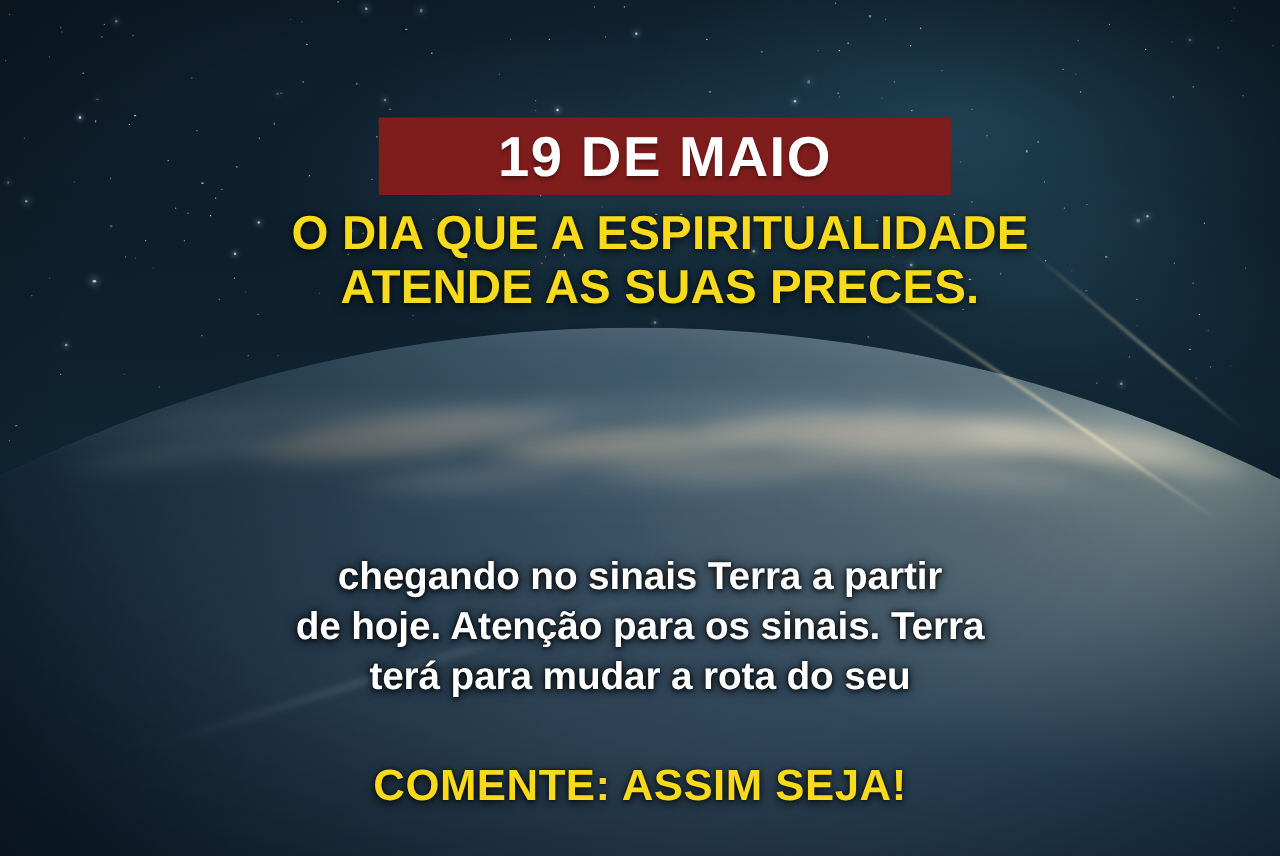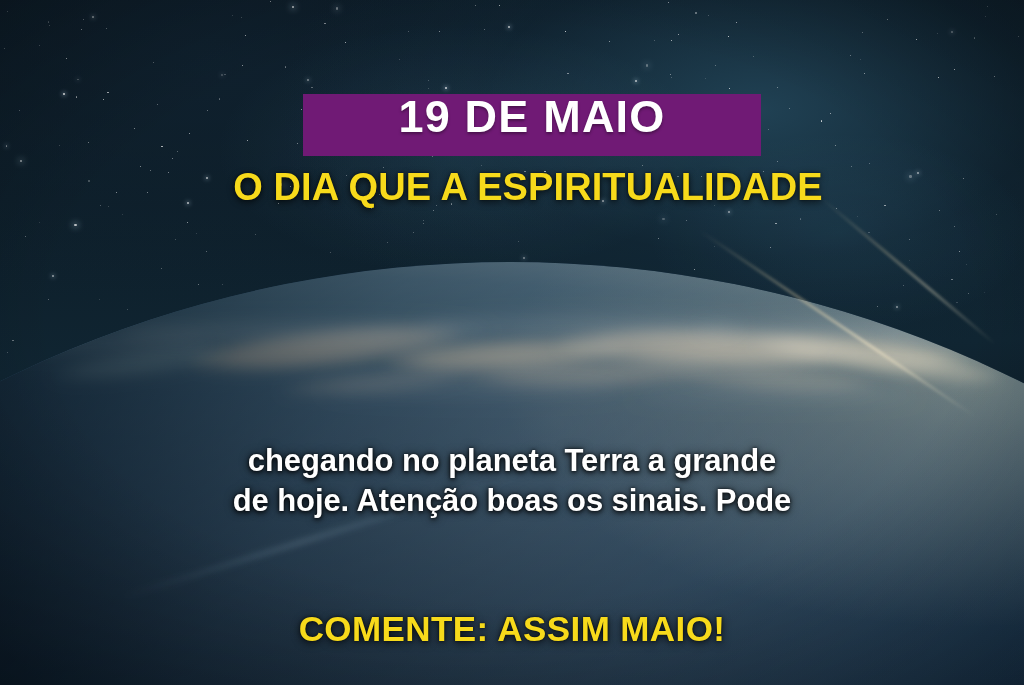--- a/index.html
+++ b/index.html
@@ -222,23 +222,23 @@
     inset: 0;
     z-index: 40;
   }
 
   .date-banner {
     position: absolute;
     left: 303px;
     top: 94px;
     width: 458px;
     height: 62px;
-    background: #701a75;
+    background: #7f1d1d;
     display: flex;
-    align-items: flex-start;
+    align-items: center;
     justify-content: center;
   }
   .date-banner span {
     color: #ffffff;
     font-size: 45px;
     font-weight: bold;
     letter-spacing: 1.2px;
     line-height: 1;
     white-space: nowrap;
     text-shadow: 0 2px 3px rgba(0,0,0,0.35);
@@ -630,23 +630,25 @@
   <div class="vignette"></div>
 
   <div class="content">
 
     <div class="date-banner">
       <span>19 DE MAIO</span>
     </div>
 
     <div class="headline">
       <span class="ln">O DIA QUE A ESPIRITUALIDADE</span>
+      <span class="ln">ATENDE AS SUAS PRECES.</span>
     </div>
 
     <div class="body-copy">
-      <span class="ln">chegando no planeta Terra a grande</span>
-      <span class="ln">de hoje. Atenção boas os sinais. Pode</span>
+      <span class="ln">chegando no sinais Terra a partir</span>
+      <span class="ln">de hoje. Atenção para os sinais. Terra</span>
+      <span class="ln">terá para mudar a rota do seu</span>
     </div>
 
-    <div class="cta">COMENTE: ASSIM MAIO!</div>
+    <div class="cta">COMENTE: ASSIM SEJA!</div>
 
   </div>
 </div>
 
 </body></html>

